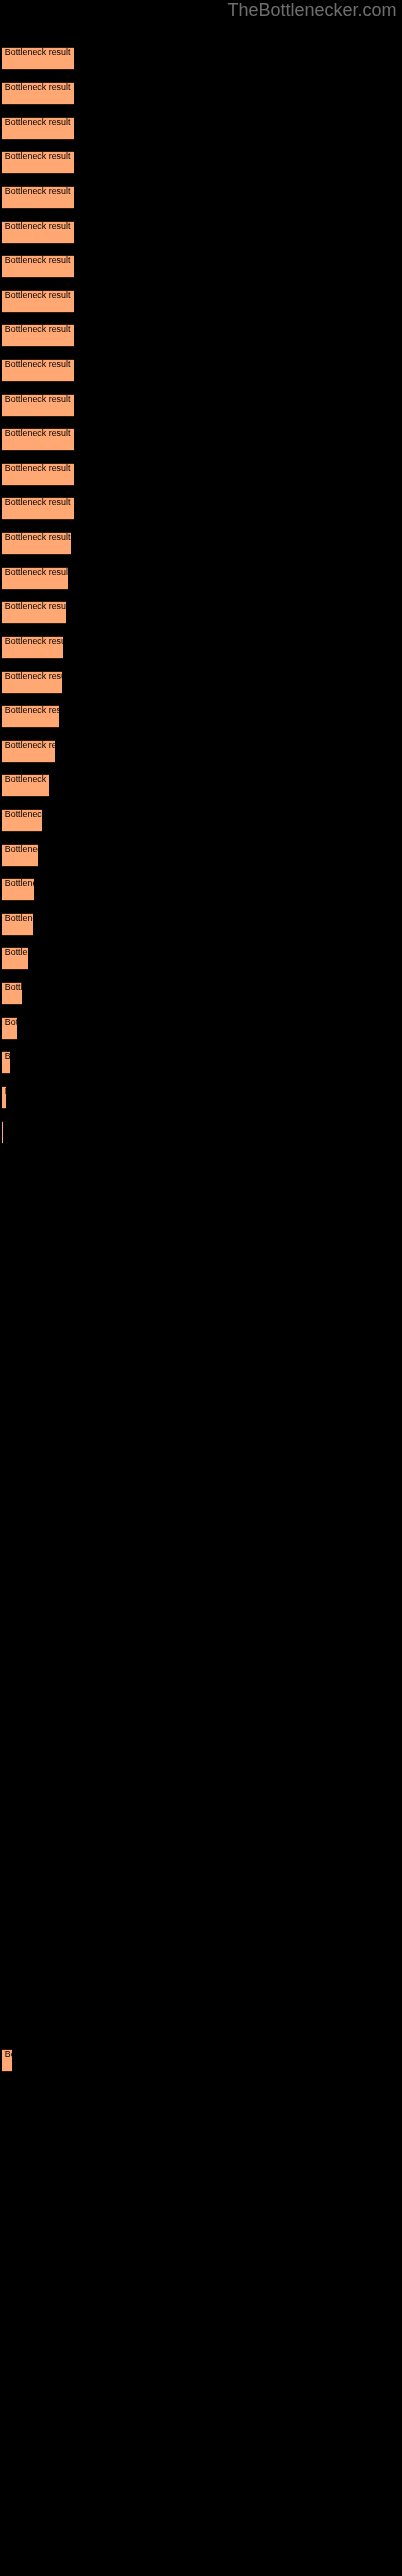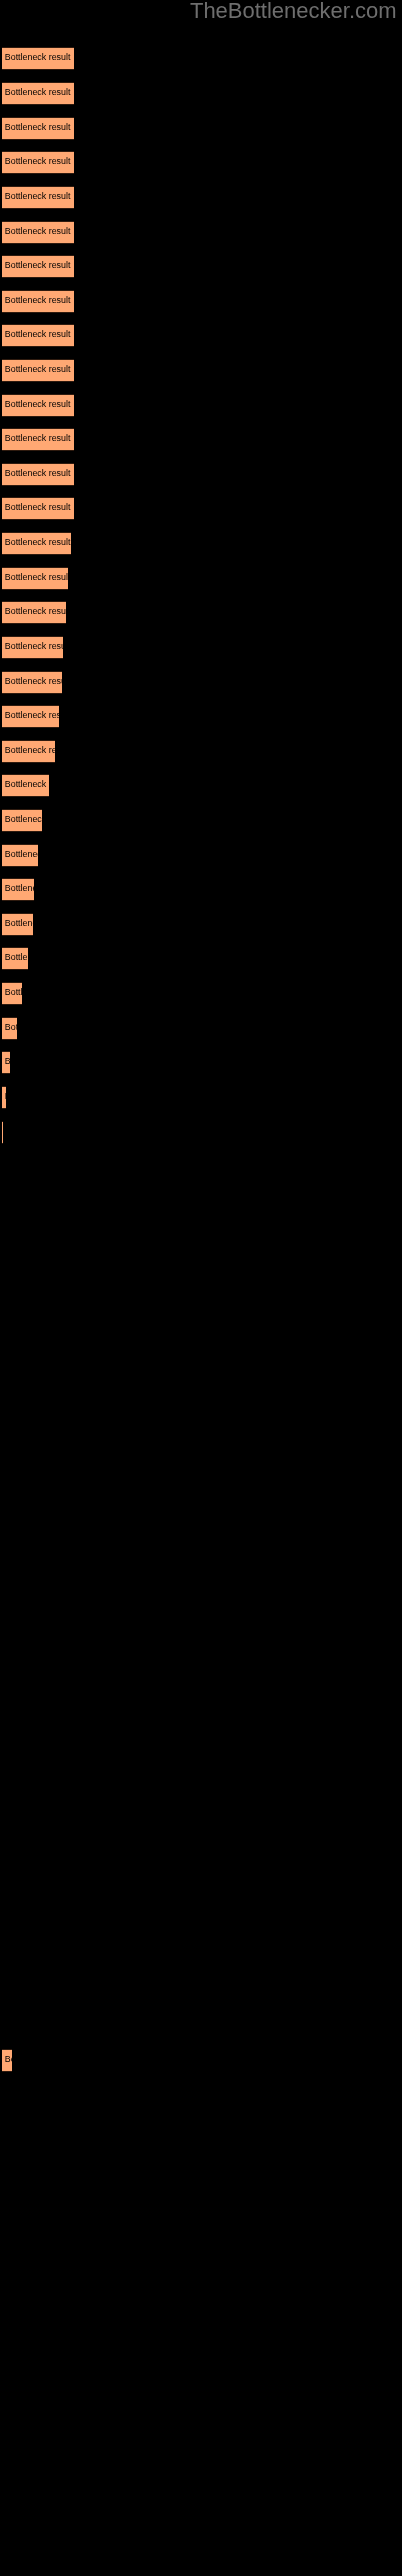--- a/index.html
+++ b/index.html
@@ -22,21 +22,21 @@
     top: 0;
     width: 403px;
     height: 2576px;
     background: #000000;
   }
   #watermark {
     position: absolute;
     right: 6.4px;
     top: 0px;
     font-family: "Liberation Sans", sans-serif;
-    font-size: 22px;
+    font-size: 18px;
     line-height: 21px;
     color: #6e6e6e;
     letter-spacing: 0px;
     white-space: nowrap;
     user-select: none;
   }
   #bars {
     position: absolute;
     left: 0;
     top: 0;
@@ -45,21 +45,21 @@
   }
   .bar {
     position: absolute;
     left: 2.4px;
     box-sizing: border-box;
     background: #ffa873;
     border-top: 0.8px solid #2e1a0e;
     border-bottom: 0.8px solid #2e1a0e;
     overflow: hidden;
     display: flex;
-    align-items: center;
+    align-items: flex-start;
   }
   .bar-label {
     font-family: "Liberation Sans", sans-serif;
     font-size: 8.9px;
     line-height: 9.7px;
     color: #000000;
     white-space: nowrap;
     padding-left: 2.4px;
     user-select: none;
   }

